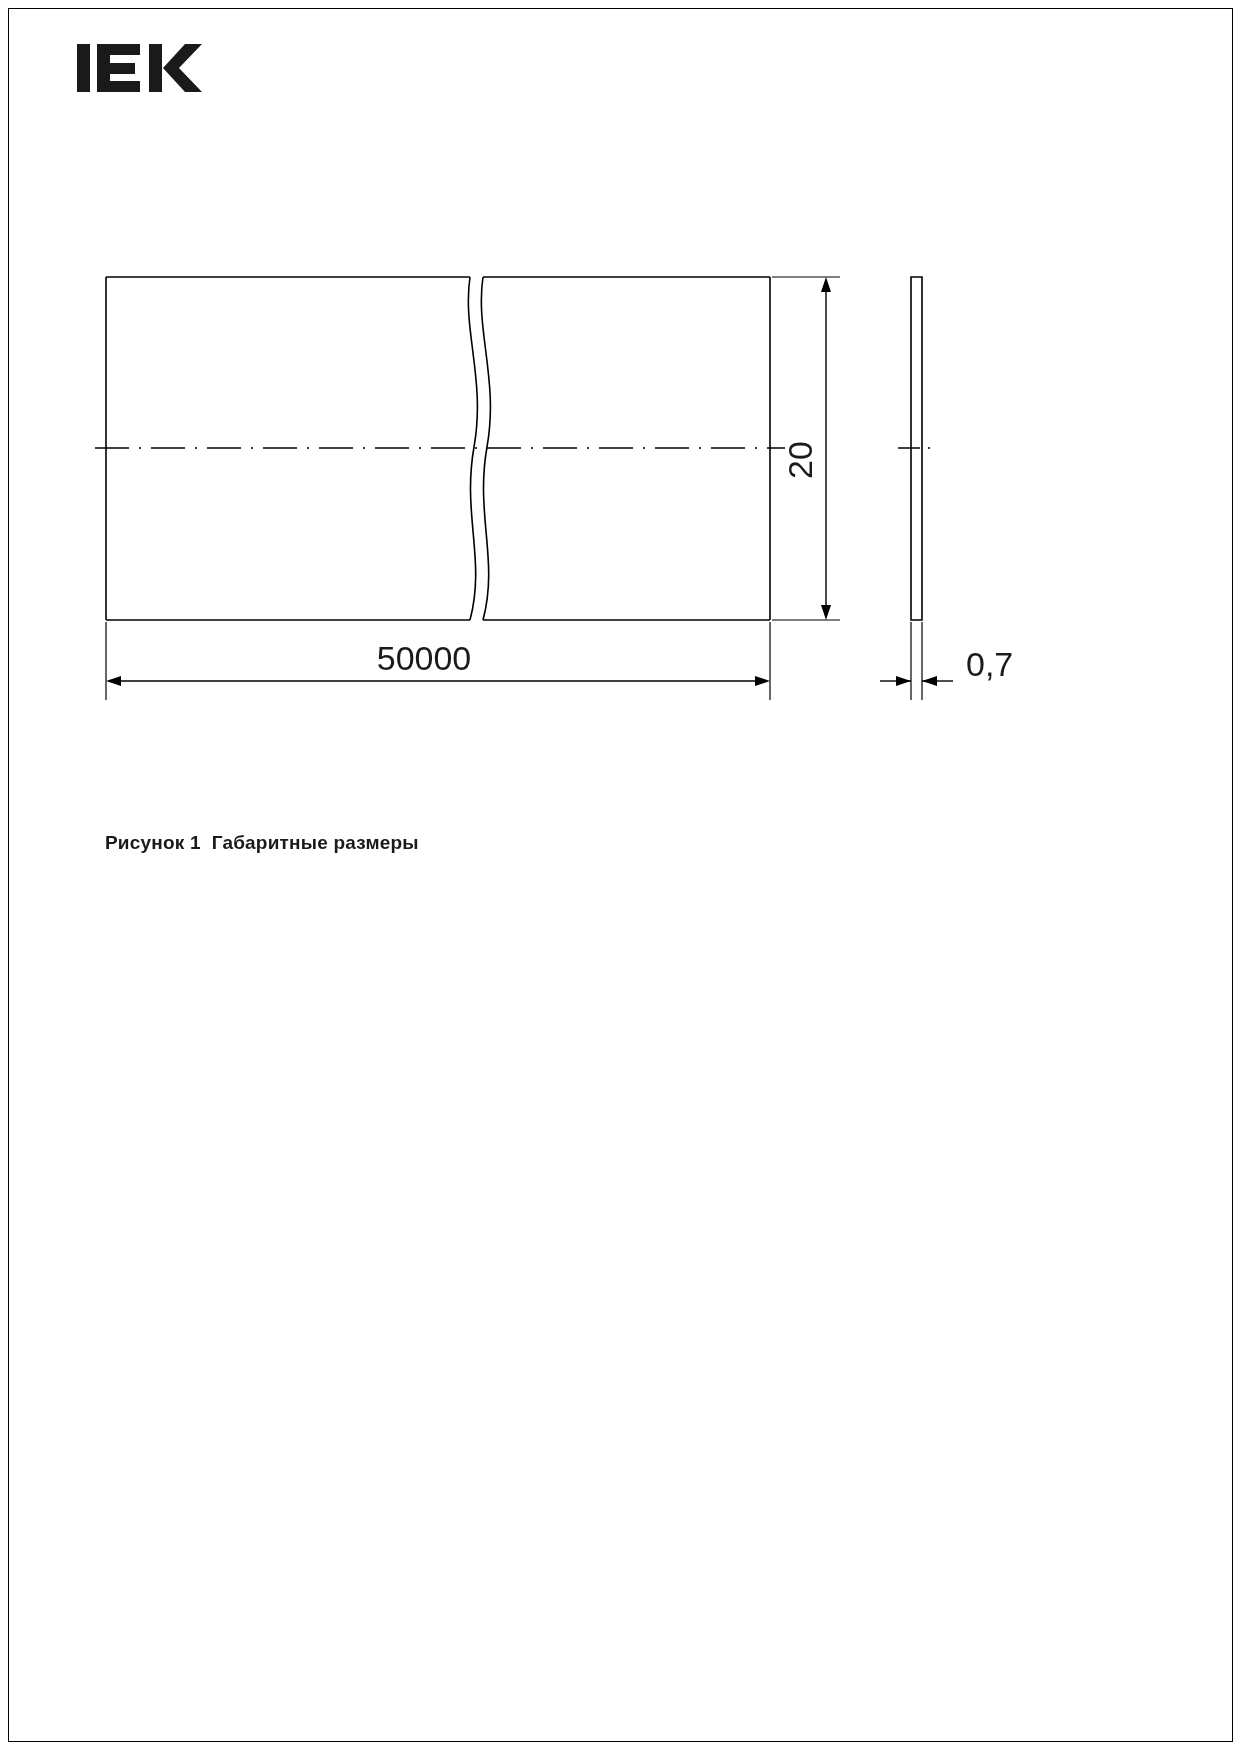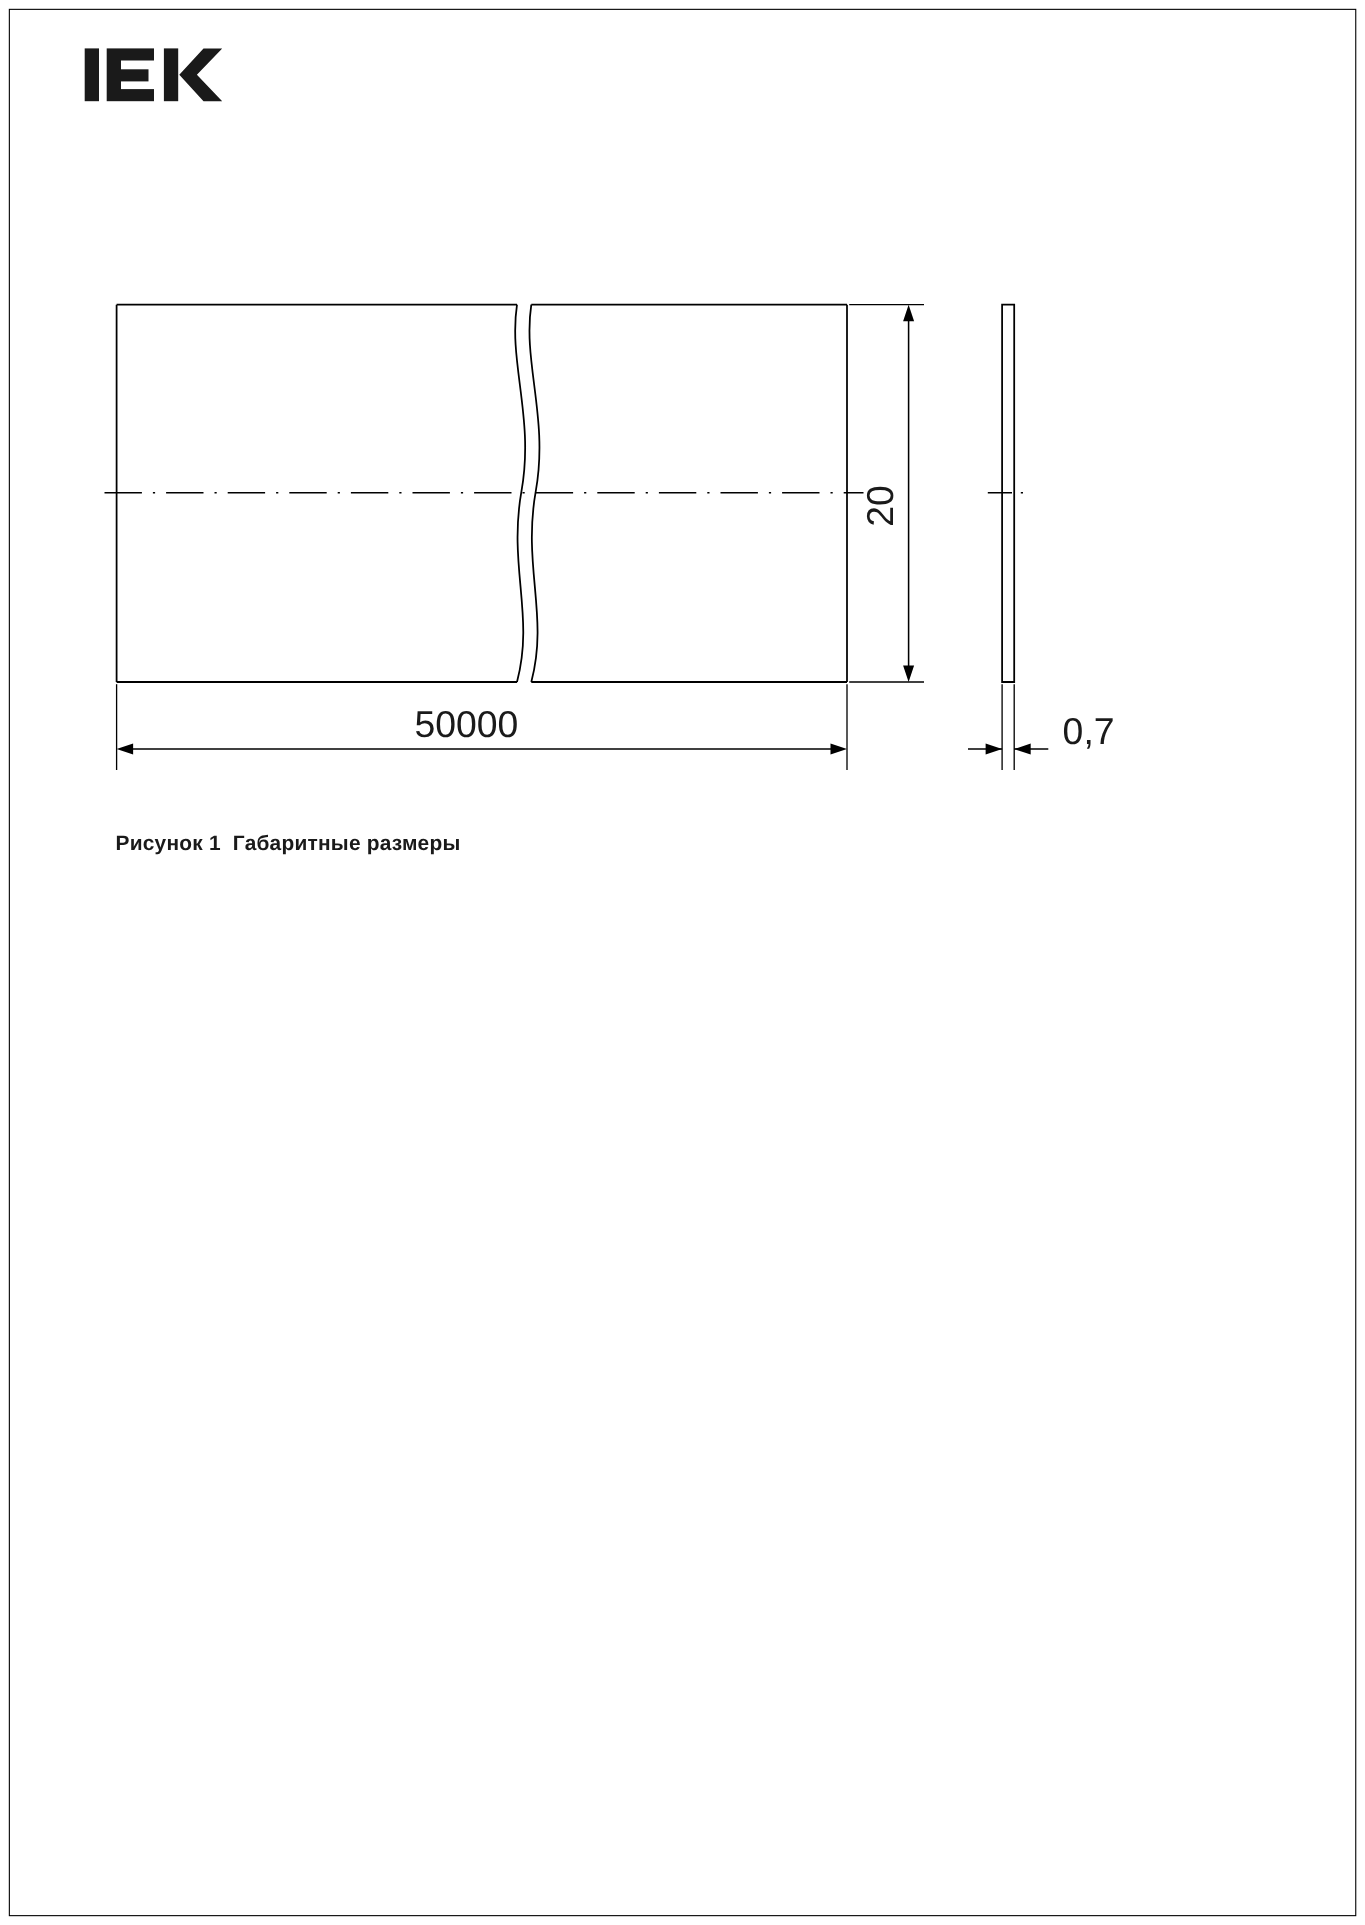--- a/index.html
+++ b/index.html
@@ -37,21 +37,21 @@
   .drawing {
     position: absolute;
     left: 0;
     top: 0;
     width: 1241px;
     height: 1750px;
   }
   .caption {
     position: absolute;
     left: 105px;
-    top: 757px;
+    top: 832px;
     font-size: 19px;
     font-weight: bold;
     color: #1a1a1a;
     letter-spacing: 0.2px;
     white-space: pre;
   }
 </style>
 </head>
 <body>
 

